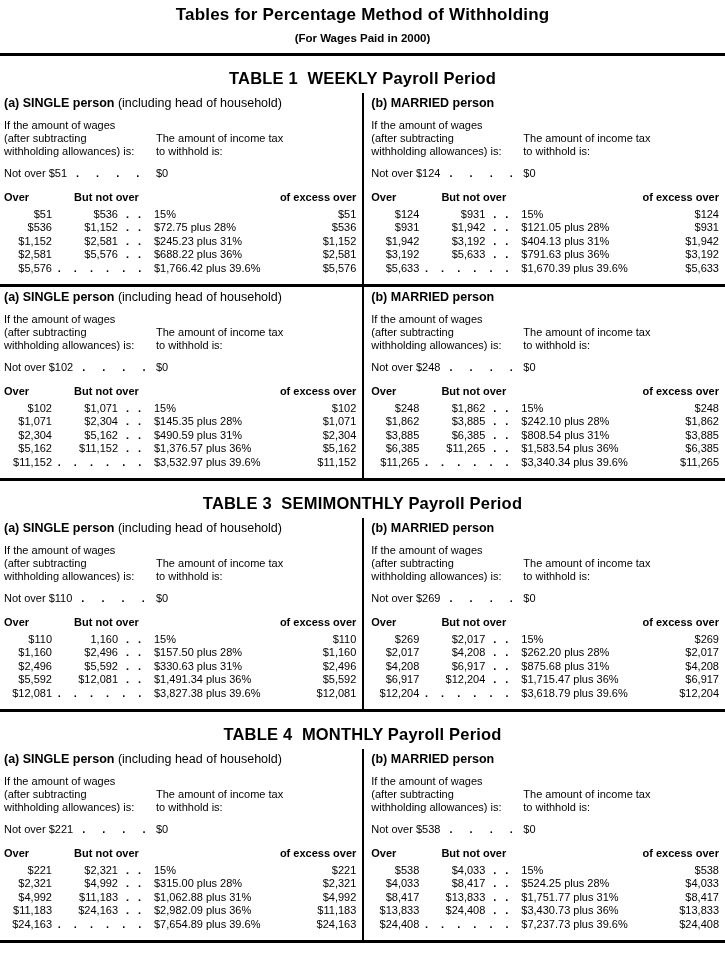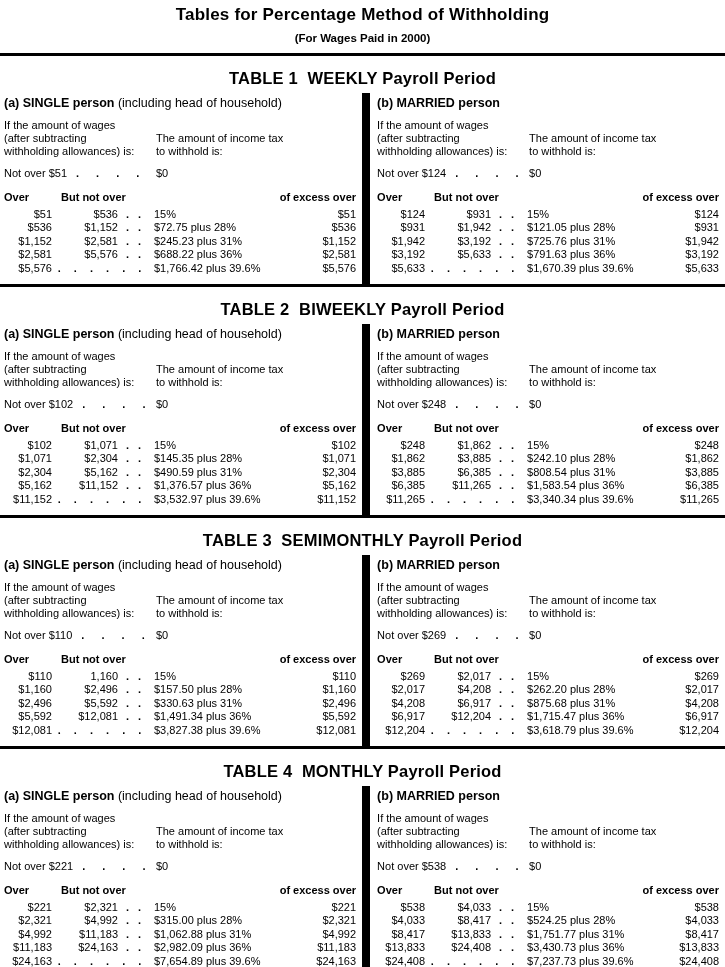--- a/index.html
+++ b/index.html
@@ -11,21 +11,21 @@
     overflow:hidden;
   }
   .page-title { text-align:center; font-weight:bold; font-size:17px; padding-top:5px; letter-spacing:0.2px; }
   .page-subtitle { text-align:center; font-weight:bold; font-size:11.5px; padding-top:7px; padding-bottom:9px; }
   .page-rule { border-top:3px solid #000; }
 
   .wtable { border-bottom:3px solid #000; }
   .table-title { text-align:center; font-weight:bold; font-size:16.5px; white-space:pre; padding:13px 0 5px 0; letter-spacing:0.2px; }
   .table-body { display:flex; align-items:stretch; }
   .half { width:390px; box-sizing:border-box; padding:0 6px 9px 4px; }
-  .half.married { border-left:8px solid #000000; padding-left:7px; }
+  .half.married { border-left:2px solid #000000; padding-left:7px; }
 
   .sec-head { font-size:12.5px; margin:3px 0 9px 0; white-space:nowrap; }
   .sec-head .b { font-weight:bold; }
 
   .cond { display:flex; line-height:13px; margin-bottom:9px; }
   .cond-left { width:152px; flex:0 0 152px; }
   .cond-right { align-self:flex-end; }
 
   .notover { display:grid; grid-template-columns:152px 1fr; margin-bottom:11px; line-height:13px; }
   .no-left { display:flex; overflow:hidden; }
@@ -35,21 +35,21 @@
   .brow { display:grid; grid-template-columns:48px 66px 34px 1fr 72px; line-height:13.5px; }
   .c-over   { text-align:right; white-space:nowrap; }
   .c-bno    { text-align:right; white-space:nowrap; }
   .c-dots   { text-align:center; font-weight:bold; letter-spacing:3px; white-space:nowrap; overflow:hidden; }
   .c-tax    { text-align:left; padding-left:2px; white-space:nowrap; }
   .c-excess { text-align:right; white-space:nowrap; }
   .top-dots { grid-column:2 / 4; text-align:center; font-weight:bold; letter-spacing:5px; white-space:nowrap; overflow:hidden; }
 
   .cols-head { font-weight:bold; margin:7px 0 3px 0; }
   .cols-head .c-over-h   { text-align:left; padding-left:0; }
-  .cols-head .c-bno-h    { grid-column:2 / 4; text-align:left; padding-left:9px; white-space:nowrap; }
+  .cols-head .c-bno-h    { grid-column:2 / 4; text-align:center; padding-left:9px; white-space:nowrap; }
   .cols-head .c-excess-h { grid-column:4 / 6; text-align:right; white-space:nowrap; }
 </style>
 </head>
 <body>
 
 <div class="page-title">Tables for Percentage Method of Withholding</div>
 <div class="page-subtitle">(For Wages Paid in 2000)</div>
 <div class="page-rule"></div>
 
 <div class="wtable">
@@ -159,21 +159,21 @@
             <span class="c-over">$931</span>
             <span class="c-bno">$1,942</span>
             <span class="c-dots">. .</span>
             <span class="c-tax">$121.05 plus 28%</span>
             <span class="c-excess">$931</span>
           </div>
           <div class="brow">
             <span class="c-over">$1,942</span>
             <span class="c-bno">$3,192</span>
             <span class="c-dots">. .</span>
-            <span class="c-tax">$725.76 plus 31%</span>
+            <span class="c-tax">$404.13 plus 31%</span>
             <span class="c-excess">$1,942</span>
           </div>
           <div class="brow">
             <span class="c-over">$3,192</span>
             <span class="c-bno">$5,633</span>
             <span class="c-dots">. .</span>
             <span class="c-tax">$791.63 plus 36%</span>
             <span class="c-excess">$3,192</span>
           </div>
           <div class="brow">
@@ -181,21 +181,20 @@
             <span class="top-dots">. . . . . .</span>
             <span class="c-tax">$1,670.39 plus 39.6%</span>
             <span class="c-excess">$5,633</span>
           </div>
         </div>
     </div>
   </div>
 </div>
 
 <div class="wtable">
-  <div class="table-title">TABLE 2  BIWEEKLY Payroll Period</div>
   <div class="table-body">
     <div class="half single">
       <div class="sec-head">
         <span class="b">(a) SINGLE person</span>
         <span>(including head of household)</span>
       </div>
       <div class="cond">
         <div class="cond-left">
           <div>If the amount of wages</div>
           <div>(after subtracting</div>

